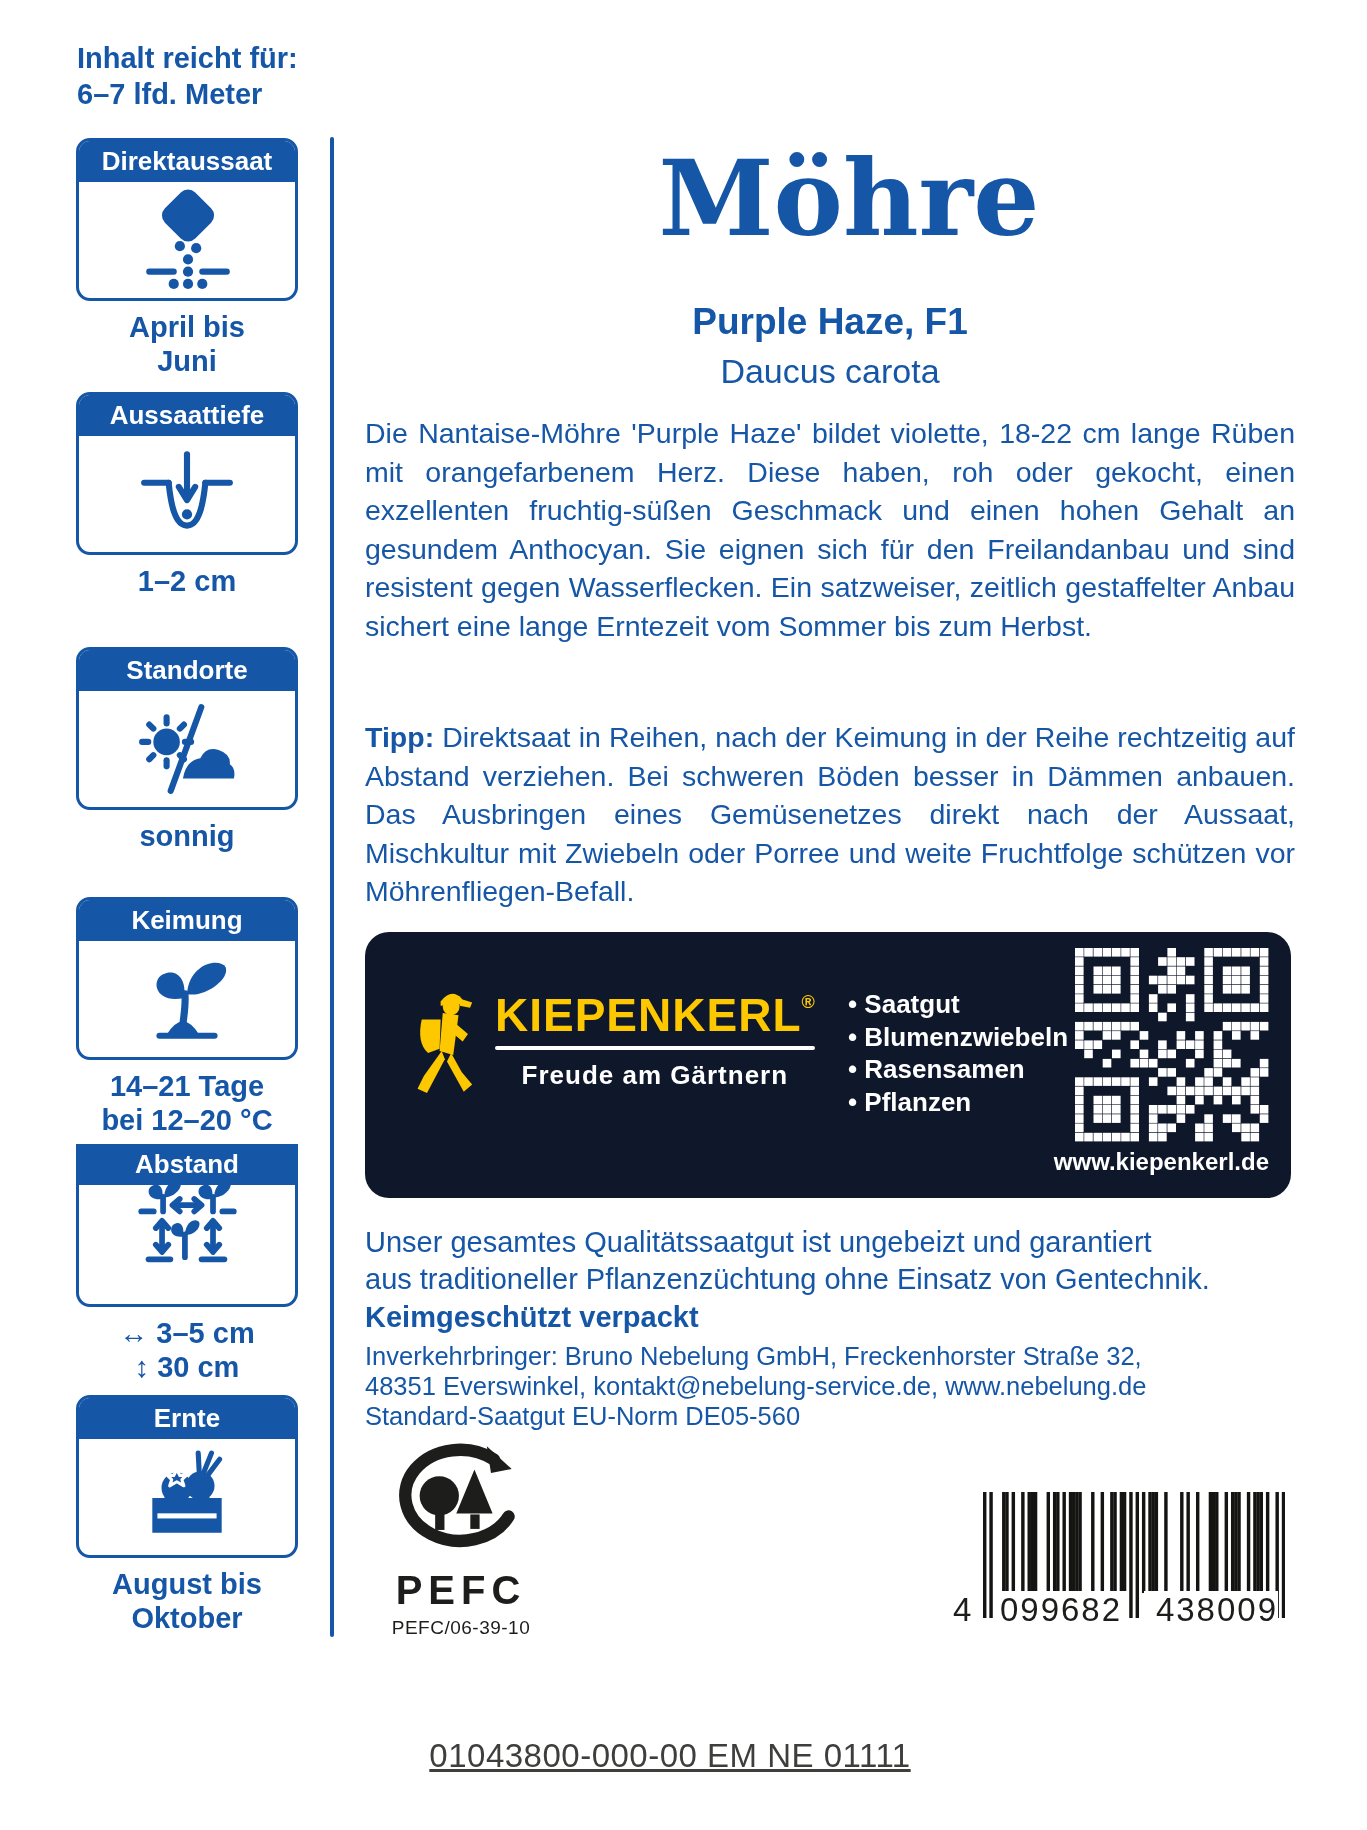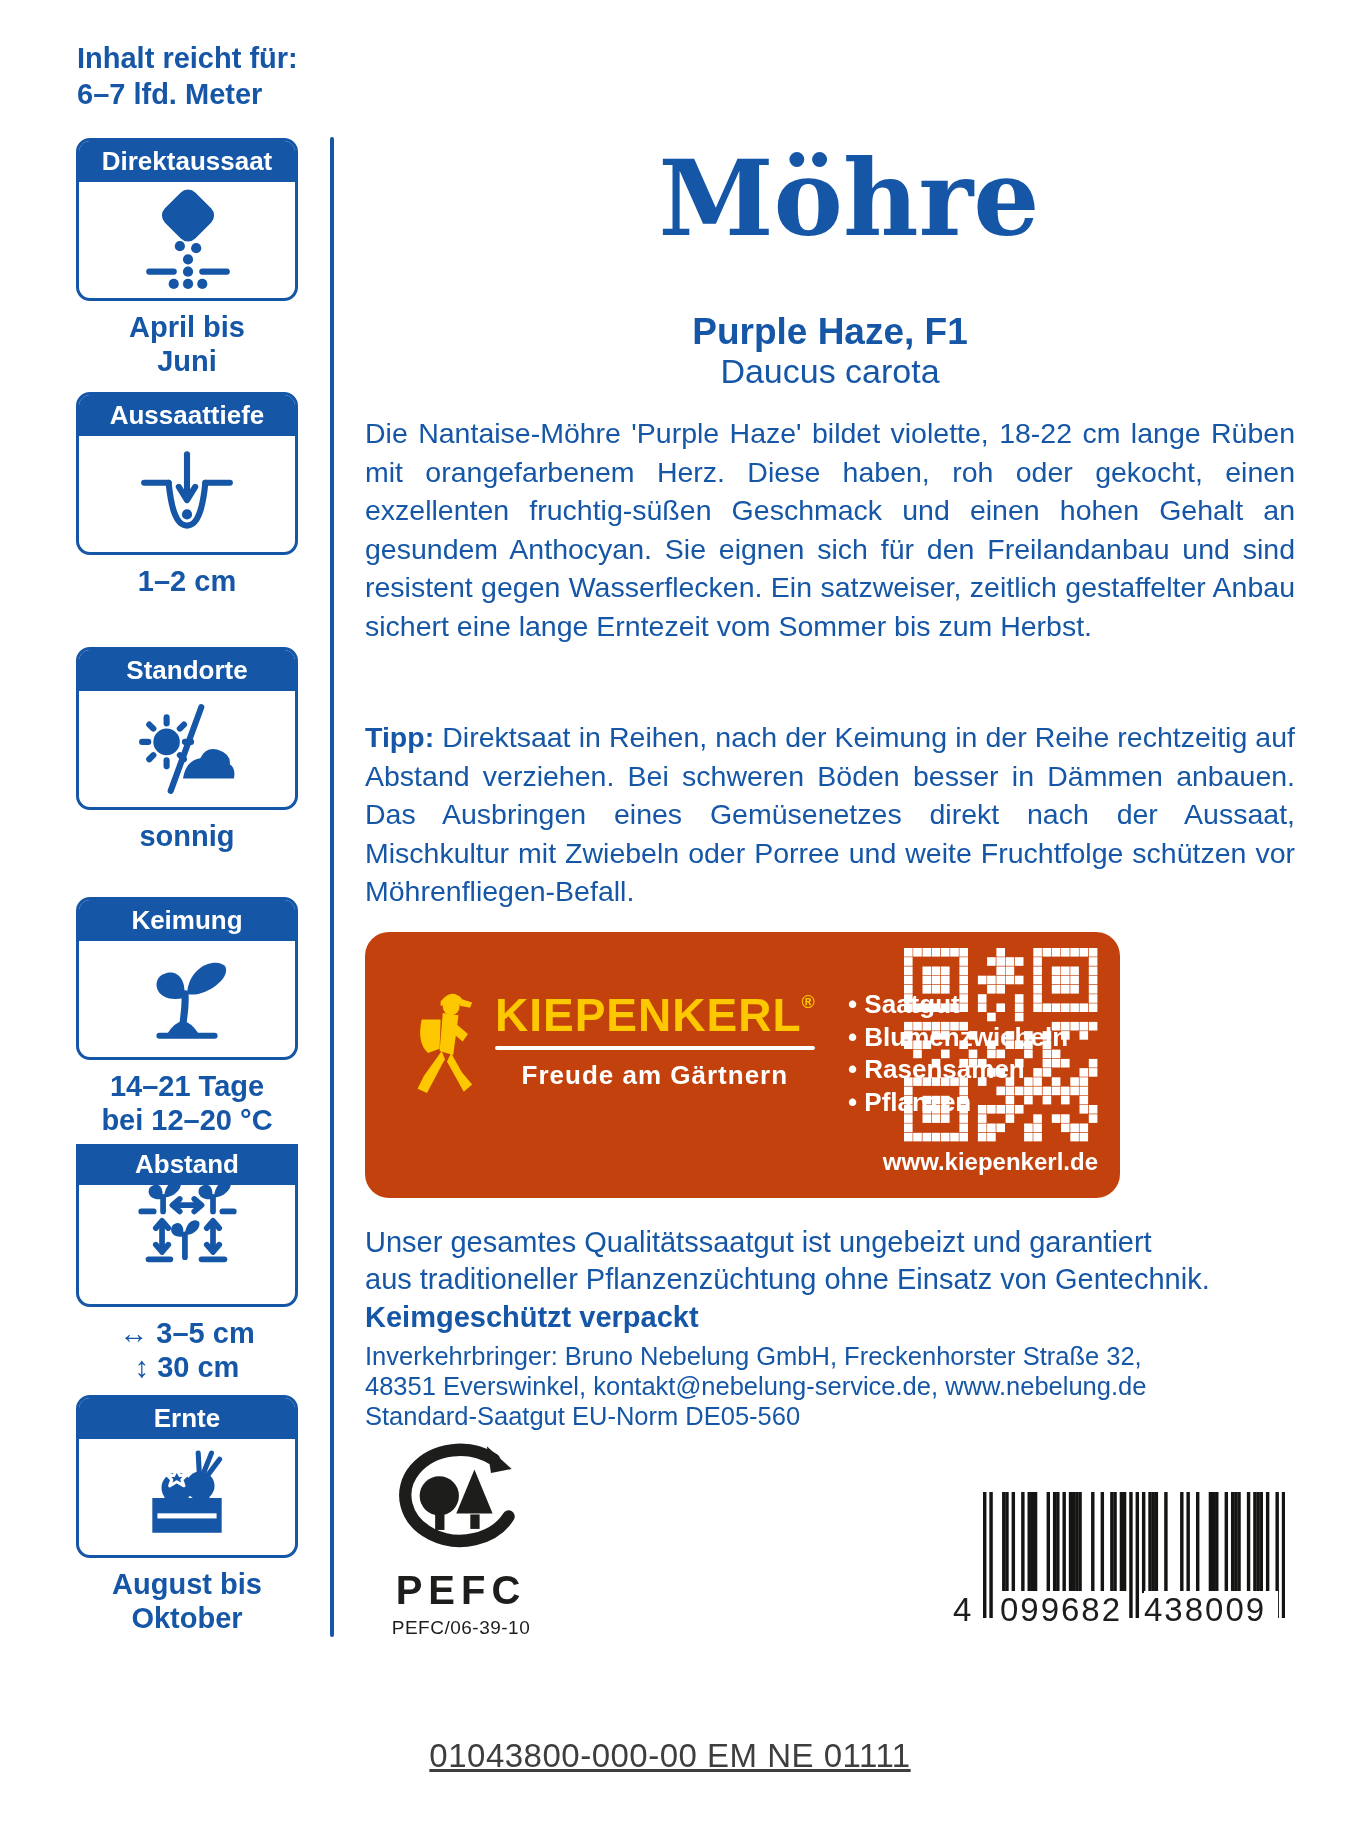--- a/index.html
+++ b/index.html
@@ -22,28 +22,28 @@
   
   .info-group{position:absolute;left:76px;width:222px;}
   .info-box{border:3.5px solid var(--blue);border-radius:14px;overflow:hidden;background:#fff;height:163px;}
   .info-box-header{background:var(--blue);color:#fff;font-weight:bold;font-size:26px;text-align:center;height:41px;line-height:40px;}
   .info-box-icon{height:114px;display:flex;align-items:center;justify-content:center;}
   .info-caption{margin-top:9px;text-align:center;font-size:29px;font-weight:bold;color:var(--blue);line-height:34px;}
 
   
   .main-title{position:absolute;left:384px;width:930px;top:140px;text-align:center;
     font-family:"DejaVu Serif",serif;font-weight:bold;font-size:104px;line-height:118px;color:var(--blue);}
-  .variety{position:absolute;left:365px;width:930px;top:311px;text-align:center;font-size:37px;font-weight:bold;color:var(--blue);}
+  .variety{position:absolute;left:365px;width:930px;top:301px;text-align:center;font-size:37px;font-weight:bold;color:var(--blue);}
   .botanical{position:absolute;left:365px;width:930px;top:352px;text-align:center;font-size:34px;font-weight:normal;color:var(--blue);}
   .description{position:absolute;left:365px;width:930px;top:414px;font-size:28.5px;line-height:38.6px;text-align:justify;color:var(--blue);}
   .tip{position:absolute;left:365px;width:930px;top:718px;font-size:28.5px;line-height:38.6px;text-align:justify;color:var(--blue);}
   .tip b{font-weight:bold;}
 
   
-  .banner{position:absolute;left:365px;top:932px;width:755px;height:266px;background:#c2410c;border-radius:24px;}
+  .banner{position:absolute;left:365px;top:932px;width:926px;height:266px;background:#0f172a;border-radius:24px;}
   .logo-area{position:absolute;left:46px;top:58px;display:flex;align-items:flex-start;}
   .brand-col{margin-left:10px;display:flex;flex-direction:column;}
   .brand-row{display:flex;align-items:flex-start;}
   .brand-name{font-size:46px;font-weight:bold;color:var(--yellow);letter-spacing:1px;line-height:50px;}
   .brand-reg{font-size:18px;font-weight:bold;color:var(--yellow);margin-top:2px;}
   .brand-underline{height:4px;background:#fff;margin-top:6px;border-radius:2px;}
   .brand-slogan{margin-top:10px;text-align:center;color:#fff;font-weight:bold;font-size:26px;letter-spacing:1px;}
   .banner-bullets{position:absolute;left:483px;top:56px;list-style:none;}
   .banner-bullets li{color:#fff;font-weight:bold;font-size:26px;line-height:32.5px;}
   .banner-bullets li::before{content:"• ";}
@@ -59,21 +59,21 @@
   .pefc{position:absolute;left:386px;top:1440px;width:150px;text-align:center;color:var(--ink);}
   .pefc-name{font-size:40px;font-weight:bold;letter-spacing:6px;margin-top:2px;color:var(--ink);}
   .pefc-code{font-size:19px;letter-spacing:0.5px;margin-top:4px;color:var(--ink);}
 
   
   .barcode{position:absolute;left:983px;top:1492px;width:302px;height:140px;}
   .barcode svg{position:absolute;left:0;top:0;}
   .barcode-digits{position:absolute;left:0;top:99px;width:302px;height:40px;font-size:33px;color:var(--ink);}
   .bd-first{position:absolute;left:-30px;top:0;}
   .bd-left{position:absolute;left:11px;top:0;width:134px;text-align:center;background:#fff;letter-spacing:2px;}
-  .bd-right{position:absolute;left:161px;top:0;width:134px;text-align:left;background:#fff;letter-spacing:2px;}
+  .bd-right{position:absolute;left:161px;top:0;width:134px;text-align:right;background:#fff;letter-spacing:2px;}
 
   .footer-code{position:absolute;left:420px;top:1737px;width:500px;text-align:center;
     font-size:33px;color:var(--gray);letter-spacing:0.5px;text-decoration:underline;}
 
   .icon-svg{display:block;}
 </style>
 </head>
 <body>
 
 <div class="page">

